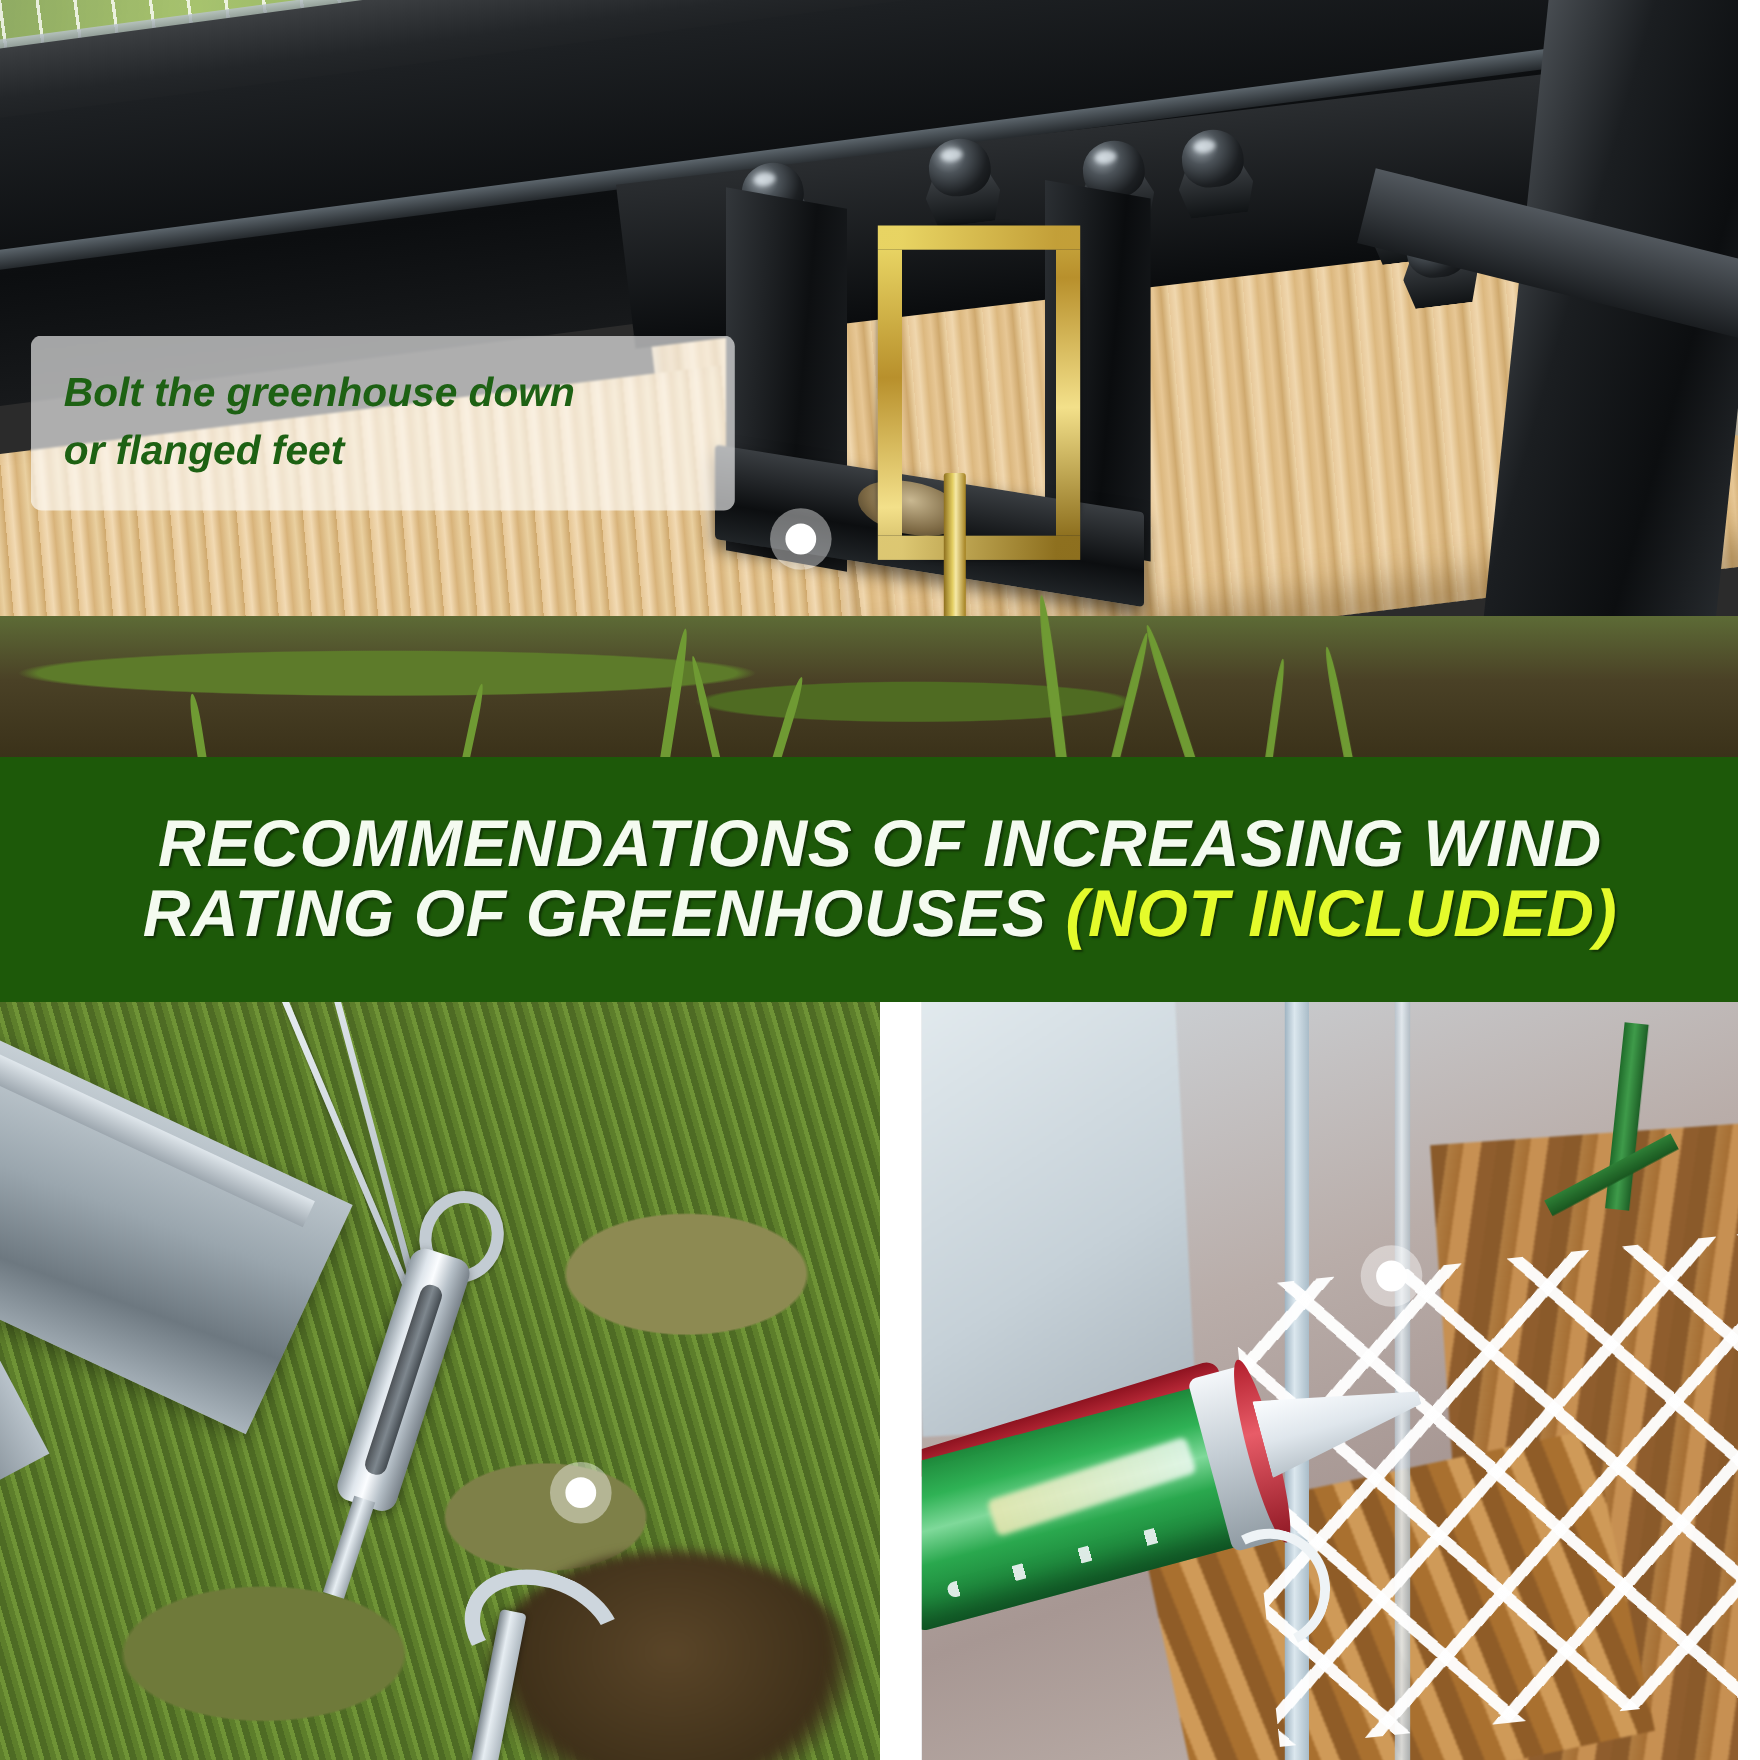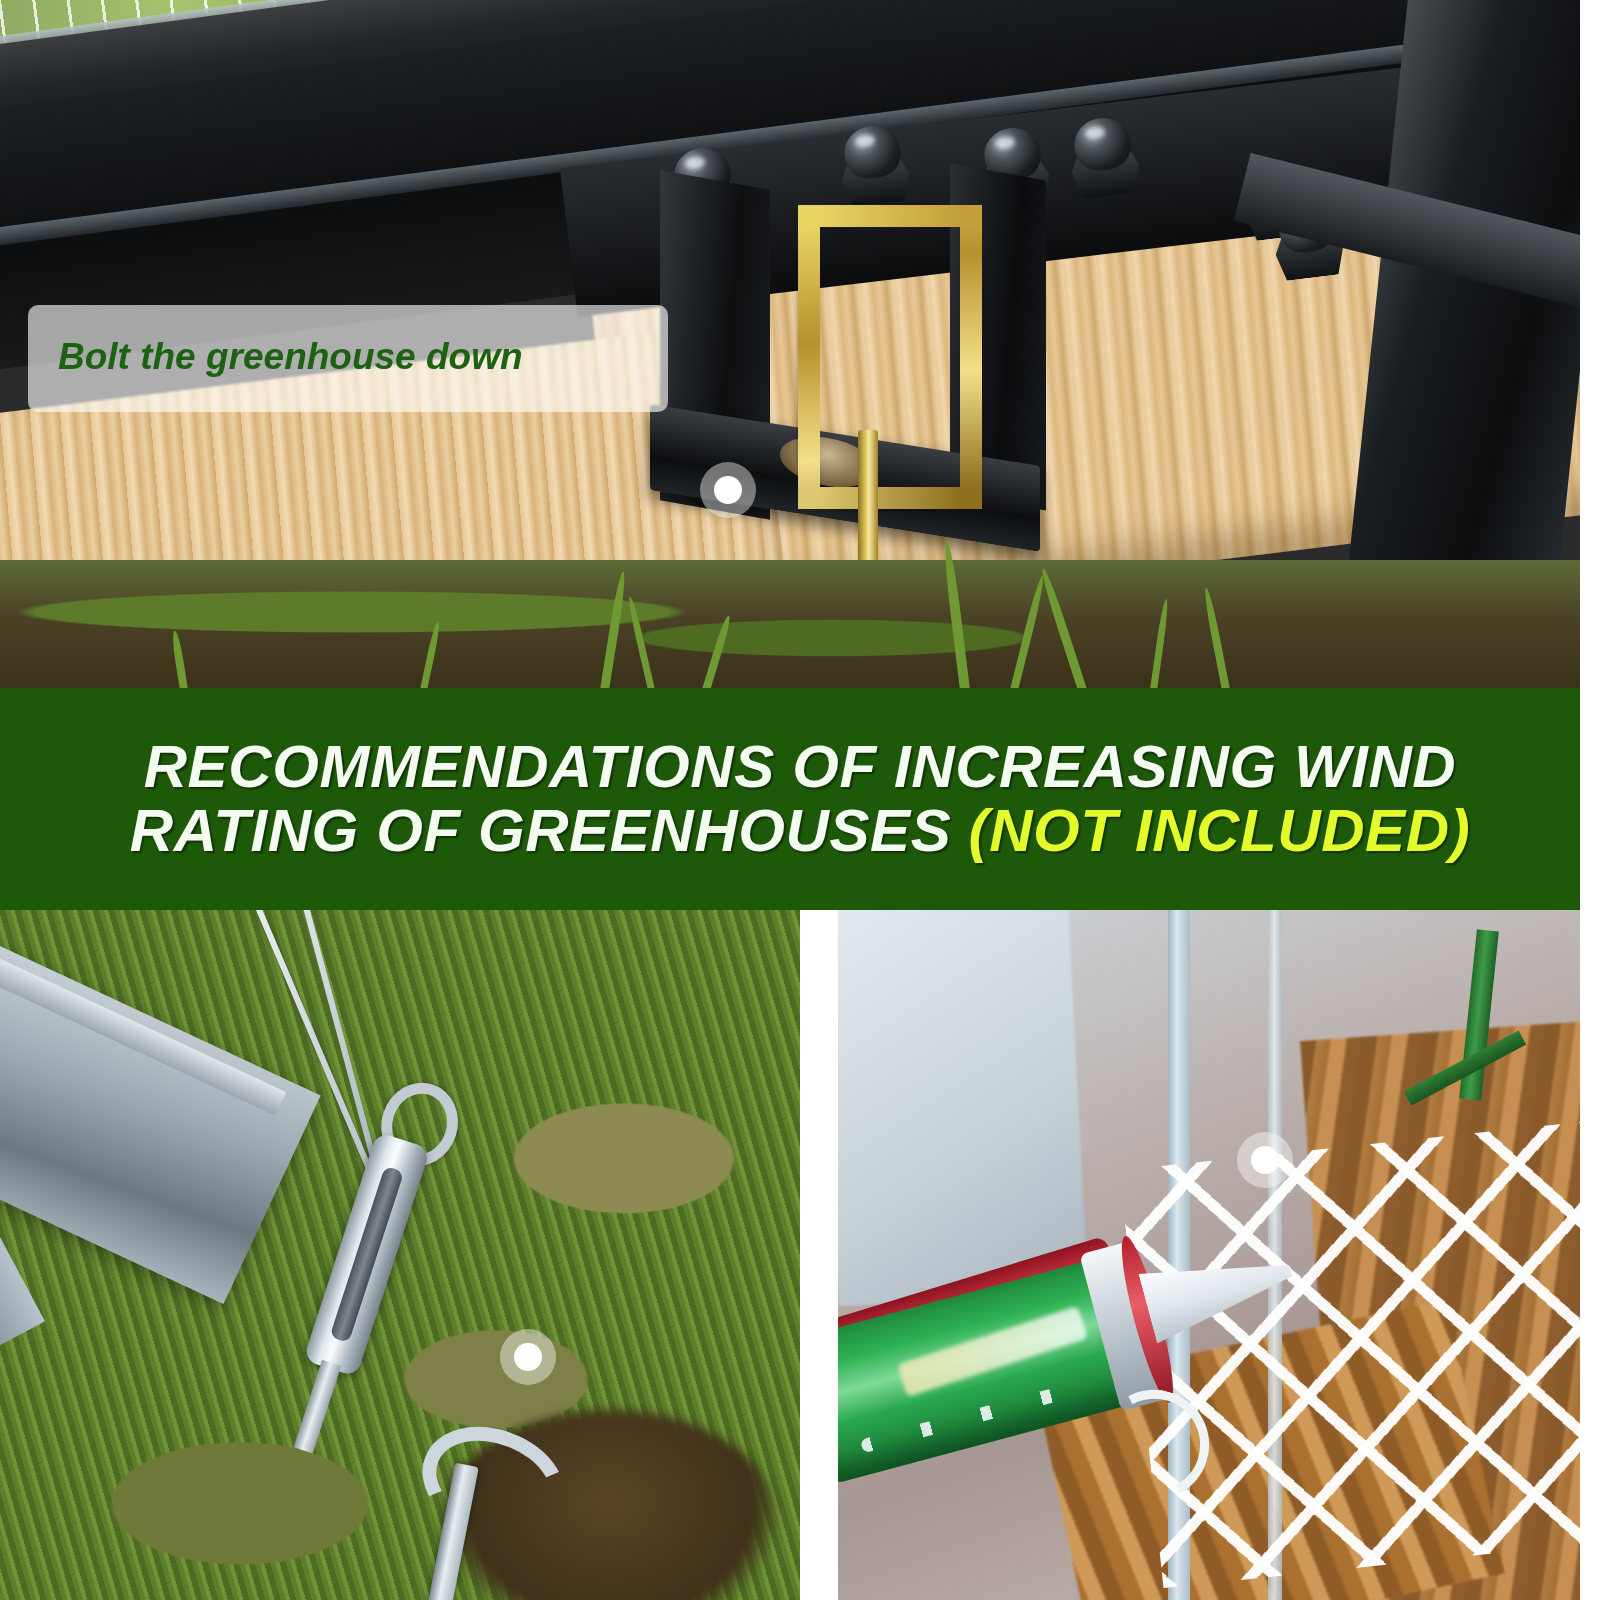--- a/index.html
+++ b/index.html
@@ -473,20 +473,21 @@
       <div class="blade" style="left:1010px;bottom:0;width:8px;height:118px;transform:rotate(14deg);"></div>
       <div class="blade" style="left:1078px;bottom:0;width:9px;height:128px;transform:rotate(-18deg);"></div>
       <div class="blade" style="left:1150px;bottom:0;width:7px;height:92px;transform:rotate(8deg);"></div>
       <div class="blade" style="left:1222px;bottom:0;width:8px;height:104px;transform:rotate(-11deg);"></div>
       <div class="blade" style="left:420px;bottom:0;width:7px;height:70px;transform:rotate(12deg);"></div>
       <div class="blade" style="left:180px;bottom:0;width:8px;height:60px;transform:rotate(-9deg);"></div>
     </div>
 
     <div class="callout" id="callout-top">
       <p>Bolt the greenhouse down</p>
+      <p>or flanged feet</p>
     </div>
 
     <div class="dot" id="dot-top">
       <div class="core"></div>
     </div>
   </div>
 
   <div id="banner">
     <div class="banner-line">RECOMMENDATIONS OF INCREASING WIND</div>
     <div class="banner-line"><span>RATING OF GREENHOUSES </span><span class="paren">(</span><span class="hl">NOT INCLUDED</span><span class="paren">)</span></div>

